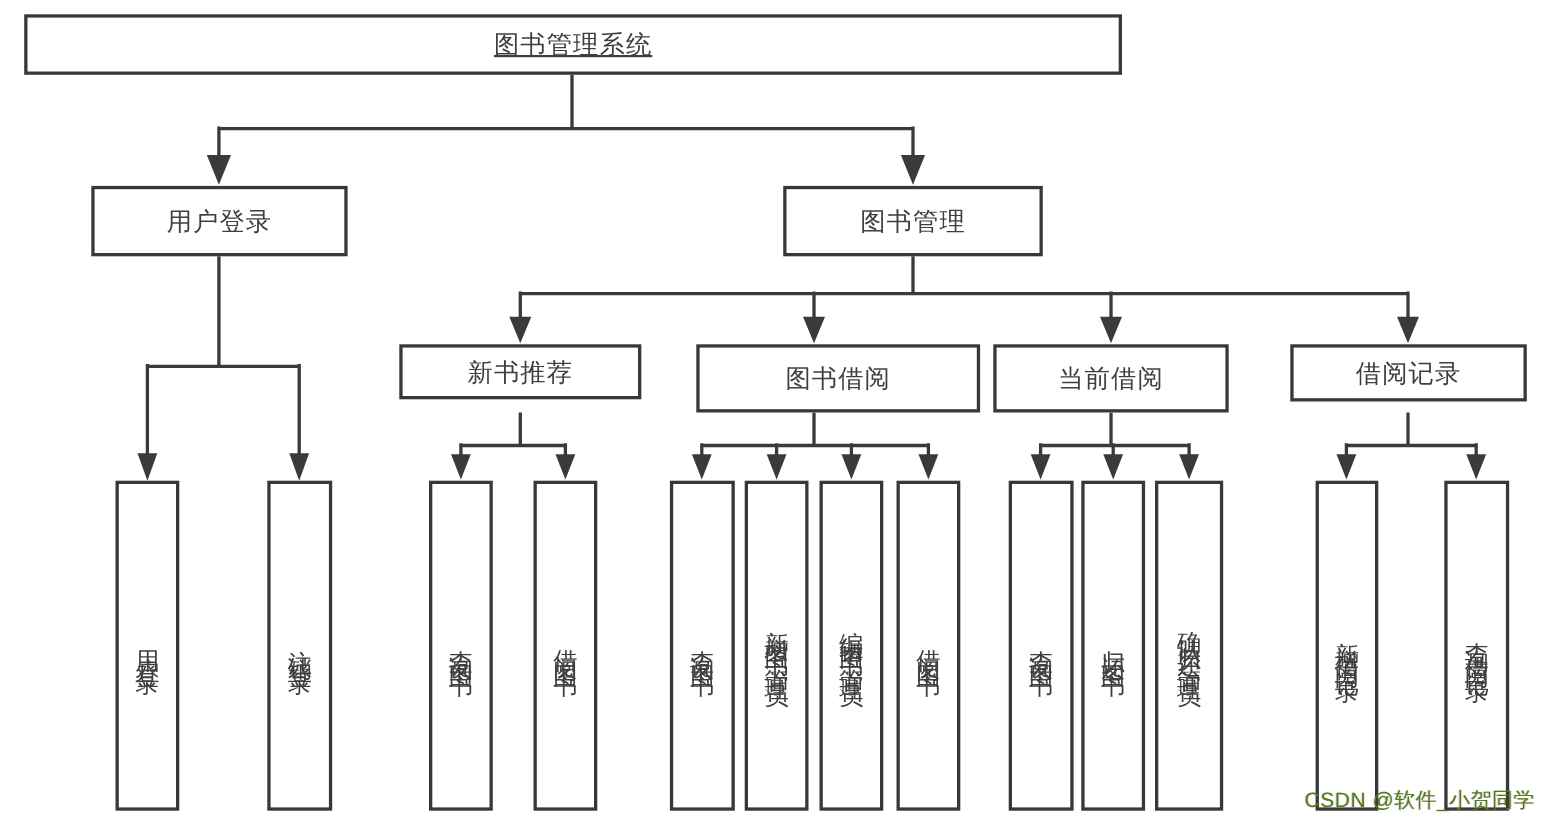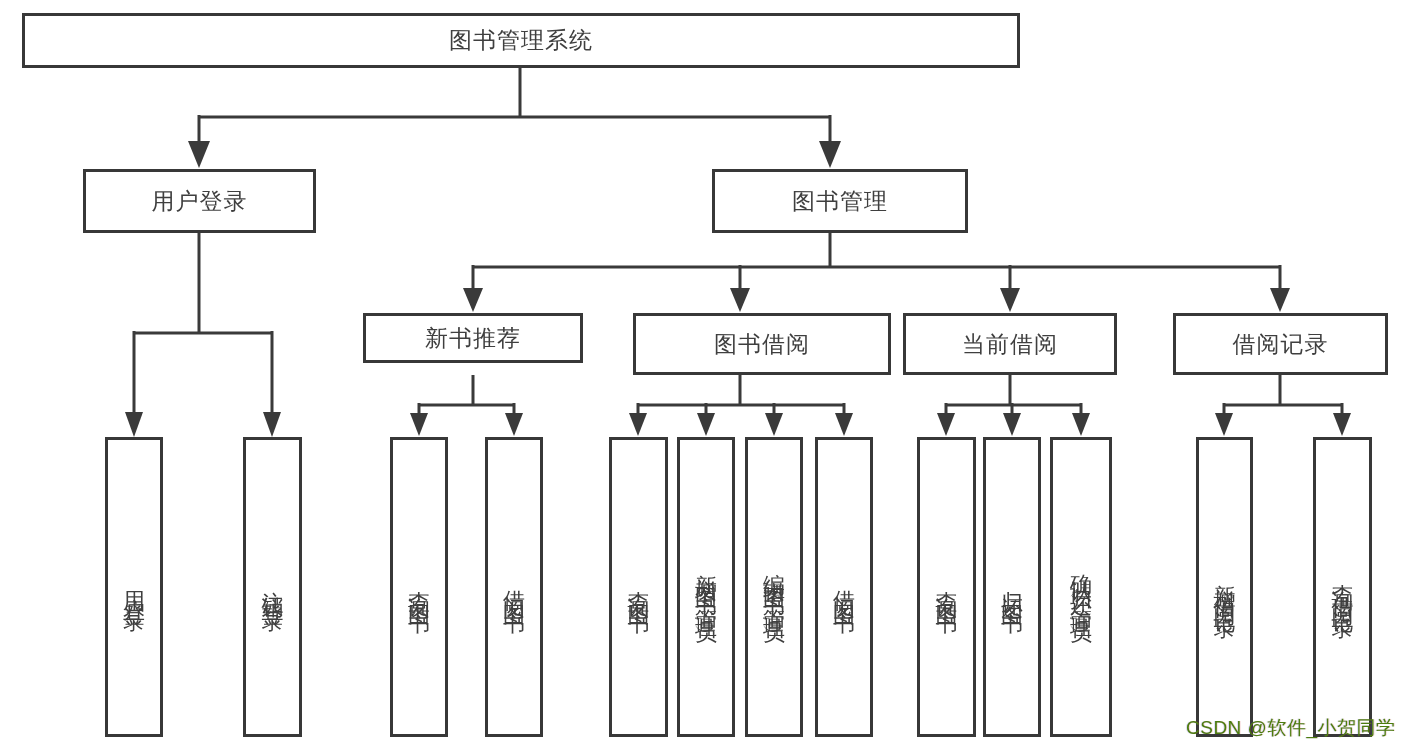--- a/index.html
+++ b/index.html
@@ -61,41 +61,41 @@
     <path class="cline" d="M1010 375 V406 M944.5 405 H1082.5 M946 403 V414 M1012 403 V414 M1081 403 V414"></path>
     <polygon class="ahead" points="937,413 955,413 946,436"></polygon>
     <polygon class="ahead" points="1003,413 1021,413 1012,436"></polygon>
     <polygon class="ahead" points="1072,413 1090,413 1081,436"></polygon>
 
     <path class="cline" d="M1280 375 V406 M1222.5 405 H1343.5 M1224 403 V414 M1342 403 V414"></path>
     <polygon class="ahead" points="1215,413 1233,413 1224,436"></polygon>
     <polygon class="ahead" points="1333,413 1351,413 1342,436"></polygon>
   </svg>
 
-  <div class="box" style="left:22px;top:13px;width:998px;height:55px;">
+  <div class="box" style="left:22px;top:13px;width:998px;height:55px;text-decoration:underline;">
     <span>图书管理系统</span>
   </div>
 
   <div class="box" style="left:83px;top:169px;width:233px;height:64px;">
     <span>用户登录</span>
   </div>
-  <div class="box" style="left:712px;top:169px;width:256px;height:64px;">
+  <div class="box" style="left:712px;top:169px;width:236px;height:64px;">
     <span>图书管理</span>
   </div>
 
   <div class="box" style="left:363px;top:313px;width:220px;height:50px;">
     <span>新书推荐</span>
   </div>
   <div class="box" style="left:633px;top:313px;width:258px;height:62px;">
     <span>图书借阅</span>
   </div>
   <div class="box" style="left:903px;top:313px;width:214px;height:62px;">
     <span>当前借阅</span>
   </div>
-  <div class="box" style="left:1173px;top:313px;width:215px;height:62px;">
+  <div class="box" style="left:1173px;top:313px;width:215px;height:52px;">
     <span>借阅记录</span>
   </div>
 
   <div class="leaf" style="left:105px;width:58px;">
     <span class="vtext">用户登录</span>
   </div>
   <div class="leaf" style="left:243px;width:59px;">
     <span class="vtext">注销登录</span>
   </div>
 

